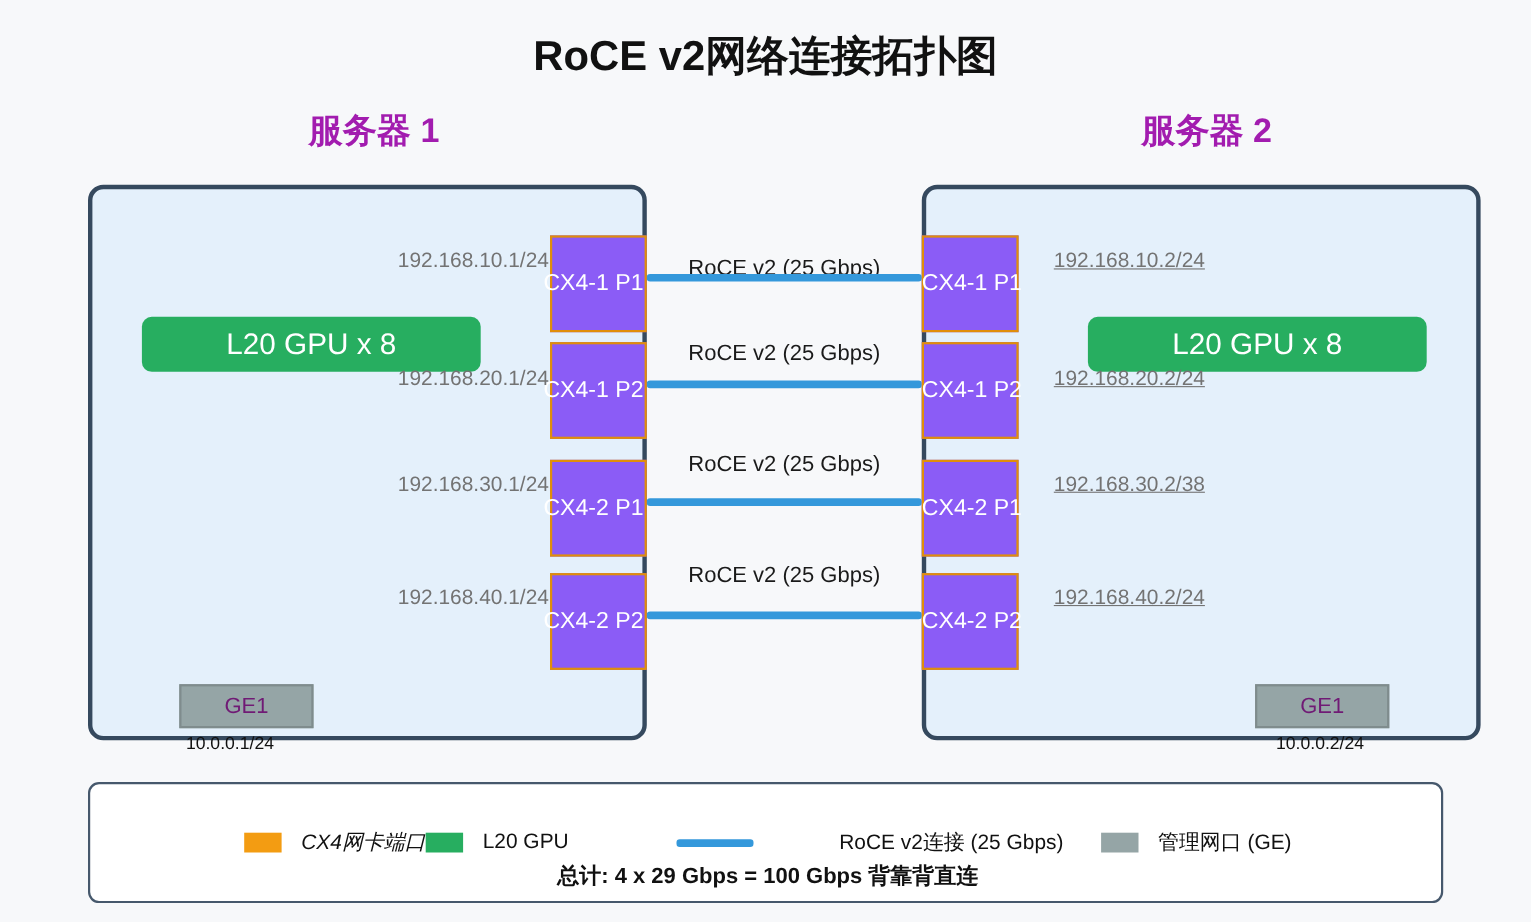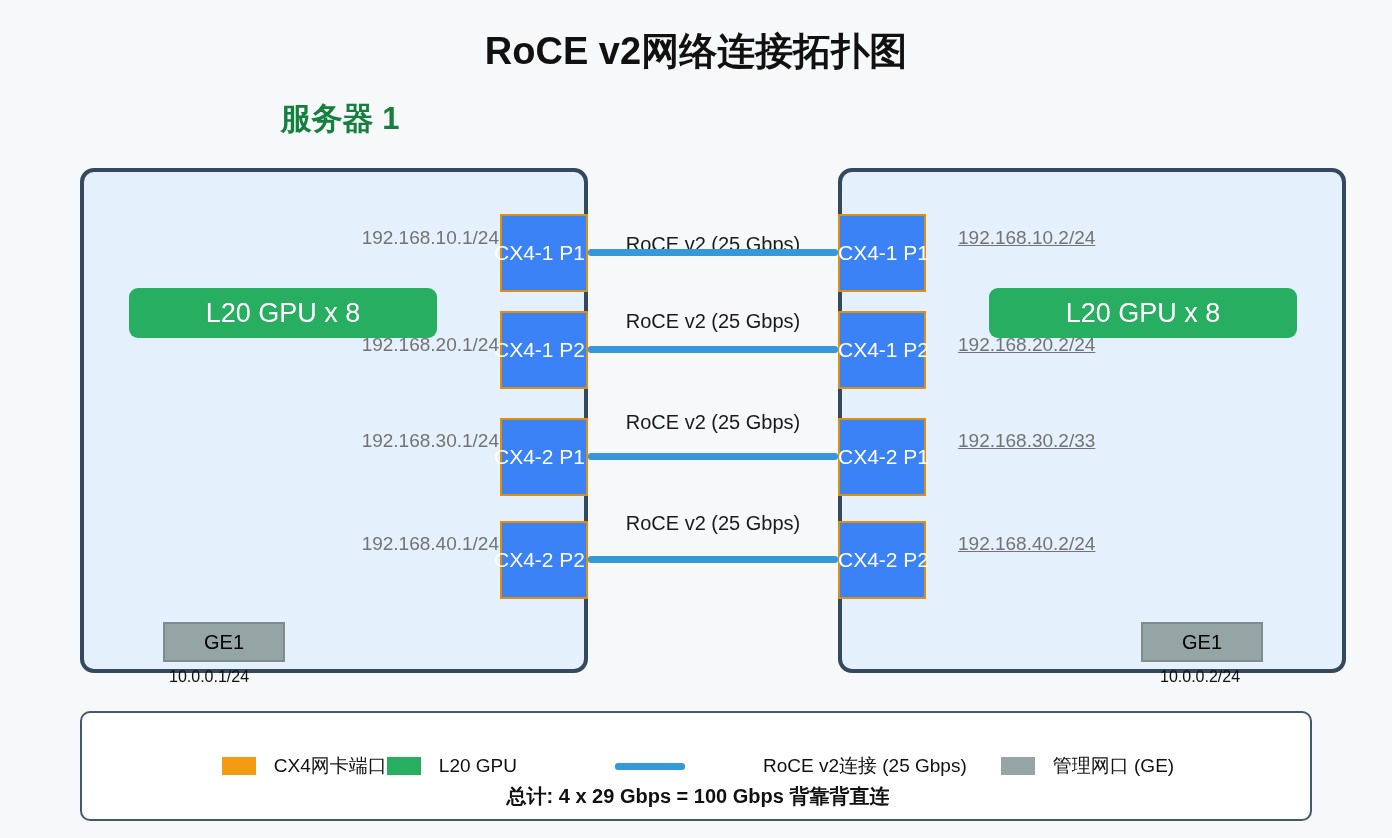--- a/index.html
+++ b/index.html
@@ -17,21 +17,21 @@
   .title{
     position:absolute;left:0;top:26px;width:1392px;
     text-align:center;
     font-size:38px;font-weight:bold;color:#111;
     letter-spacing:0px;
   }
 
   
   .srv-heading{
     position:absolute;top:98px;
-    font-size:31px;font-weight:bold;color:#15803d;
+    font-size:31px;font-weight:bold;color:#a21caf;
     text-align:center;
   }
   #srv-heading-1{left:175px;width:330px;}
   #srv-heading-2{left:932px;width:330px;}
 
   
   .chassis{
     position:absolute;top:168px;height:505px;
     background:#e4f0fb;
     border:4px solid #35495e;
@@ -49,22 +49,22 @@
     color:#ffffff;
     font-size:27px;
     display:flex;align-items:center;justify-content:center;
     box-sizing:border-box;
   }
   #gpu-1{left:129px;}
   #gpu-2{left:989px;}
 
   
   .port{
-    position:absolute;width:88px;height:78px;
-    background:#3b82f6;
+    position:absolute;width:88px;height:88px;
+    background:#8b5cf6;
     border:2px solid #e08e0b;
     box-sizing:border-box;
     color:#ffffff;
     font-size:21px;
     display:flex;align-items:center;
     white-space:nowrap;
     z-index:4;
   }
   .port.left{left:500px;justify-content:flex-start;padding-left:0px;}
   .port.right{left:838px;justify-content:flex-start;padding-left:0px;}
@@ -94,21 +94,21 @@
   }
   .ip.l{left:331px;text-align:right;width:168px;}
   .ip.r{left:958px;text-align:left;width:200px;text-decoration:underline;}
 
   
   .mgmt{
     position:absolute;top:622px;width:122px;height:40px;
     background:#95a5a6;
     border:2px solid #7f8c8d;
     box-sizing:border-box;
-    color:#000000;font-size:20px;
+    color:#701a75;font-size:20px;
     display:flex;align-items:center;justify-content:center;
     z-index:4;
   }
   #mgmt-1{left:163px;}
   #mgmt-2{left:1141px;}
   .mgmt-ip{
     position:absolute;top:668px;
     font-size:16px;color:#111;white-space:nowrap;z-index:6;
   }
   #mgmt-ip-1{left:169px;}
@@ -138,20 +138,21 @@
   }
 </style>
 </head>
 <body>
 
 <div id="stage">
 
   <div class="title">RoCE v2网络连接拓扑图</div>
 
   <div class="srv-heading" id="srv-heading-1">服务器 1</div>
+  <div class="srv-heading" id="srv-heading-2">服务器 2</div>
 
   <div class="chassis" id="chassis-1"></div>
   <div class="chassis" id="chassis-2"></div>
 
   <div class="gpu" id="gpu-1">
     <span>L20 GPU x 8</span>
   </div>
   <div class="gpu" id="gpu-2">
     <span>L20 GPU x 8</span>
   </div>
@@ -194,37 +195,37 @@
     <span class="plabel">CX4-2 P2</span>
   </div>
 
   <div class="ip l" style="top:227px;">192.168.10.1/24</div>
   <div class="ip l" style="top:334px;">192.168.20.1/24</div>
   <div class="ip l" style="top:430px;">192.168.30.1/24</div>
   <div class="ip l" style="top:533px;">192.168.40.1/24</div>
 
   <div class="ip r" style="top:227px;">192.168.10.2/24</div>
   <div class="ip r" style="top:334px;">192.168.20.2/24</div>
-  <div class="ip r" style="top:430px;">192.168.30.2/33</div>
+  <div class="ip r" style="top:430px;">192.168.30.2/38</div>
   <div class="ip r" style="top:533px;">192.168.40.2/24</div>
 
   <div class="mgmt" id="mgmt-1">
     <span>GE1</span>
   </div>
   <div class="mgmt-ip" id="mgmt-ip-1">10.0.0.1/24</div>
 
   <div class="mgmt" id="mgmt-2">
     <span>GE1</span>
   </div>
   <div class="mgmt-ip" id="mgmt-ip-2">10.0.0.2/24</div>
 
   <div class="legend-box">
     <div class="legend-row">
 
-      <div class="leg-item" style="">
+      <div class="leg-item" style="font-style:italic;">
         <span class="sw" style="background:#f39c12;margin-right:18px;"></span>
         <span class="leg-text">CX4网卡端口</span>
       </div>
 
       <div class="leg-item" style="margin-right:98px;justify-content:flex-end;">
         <span class="sw" style="background:#27ae60;margin-right:18px;"></span>
         <span class="leg-text">L20 GPU</span>
       </div>
 
       <div class="leg-item" style="margin-right:34px;">

